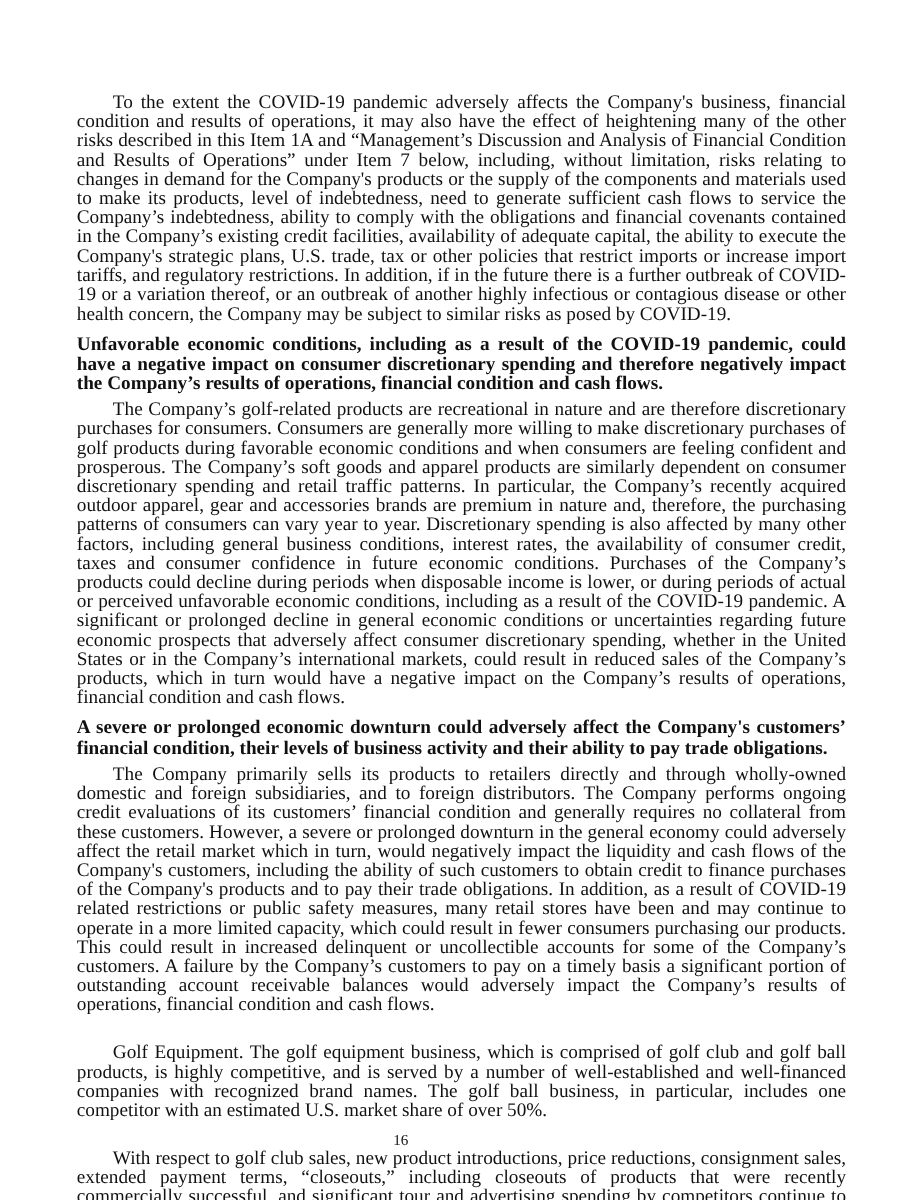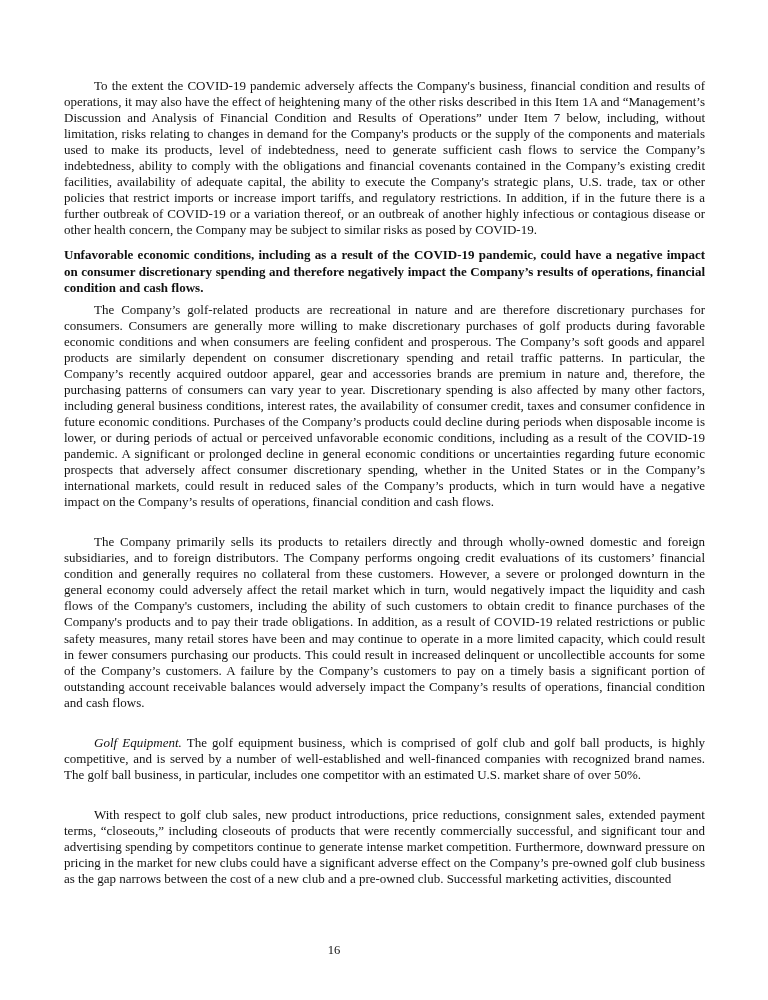--- a/index.html
+++ b/index.html
@@ -16,41 +16,40 @@
     color: #111111;
   }
   .page {
     position: absolute;
     left: 64px;
     top: 78px;
     width: 641px;
   }
   p {
     margin: 0;
-    font-size: 13px;
+    font-size: 16px;
     line-height: 16.05px;
     text-align: justify;
     text-align-last: left;
   }
   p.body {
     text-indent: 30px;
   }
   p.body + p.body {
     margin-top: 24px;
   }
   p.heading {
     font-weight: bold;
     margin-top: 9px;
     margin-bottom: 6px;
   }
   p.after-heading {
     margin-top: 0;
   }
   .lead-italic {
-    font-style: italic;
   }
   .page-number {
     position: absolute;
     left: 0;
     width: 668px;
     top: 942px;
     text-align: center;
     font-size: 12.6px;
     line-height: 16px;
   }
@@ -58,20 +57,21 @@
 </head>
 <body>
 
 <div class="page">
   <p class="body">To the extent the COVID-19 pandemic adversely affects the Company's business, financial condition and results of operations, it may also have the effect of heightening many of the other risks described in this Item 1A and “Management’s Discussion and Analysis of Financial Condition and Results of Operations” under Item 7 below, including, without limitation, risks relating to changes in demand for the Company's products or the supply of the components and materials used to make its products, level of indebtedness, need to generate sufficient cash flows to service the Company’s indebtedness, ability to comply with the obligations and financial covenants contained in the Company’s existing credit facilities, availability of adequate capital, the ability to execute the Company's strategic plans, U.S. trade, tax or other policies that restrict imports or increase import tariffs, and regulatory restrictions. In addition, if in the future there is a further outbreak of COVID-19 or a variation thereof, or an outbreak of another highly infectious or contagious disease or other health concern, the Company may be subject to similar risks as posed by COVID-19.</p>
 
   <p class="heading">Unfavorable economic conditions, including as a result of the COVID-19 pandemic, could have a negative impact on consumer discretionary spending and therefore negatively impact the Company’s results of operations, financial condition and cash flows.</p>
 
   <p class="body after-heading"> The Company’s golf-related products are recreational in nature and are therefore discretionary purchases for consumers. Consumers are generally more willing to make discretionary purchases of golf products during favorable economic conditions and when consumers are feeling confident and prosperous. The Company’s soft goods and apparel products are similarly dependent on consumer discretionary spending and retail traffic patterns.  In particular, the Company’s recently acquired outdoor apparel, gear and accessories brands are premium in nature and, therefore, the purchasing patterns of consumers can vary year to year.  Discretionary spending is also affected by many other factors, including general business conditions, interest rates, the availability of consumer credit, taxes and consumer confidence in future economic conditions. Purchases of the Company’s products could decline during periods when disposable income is lower, or during periods of actual or perceived unfavorable economic conditions, including as a result of the COVID-19 pandemic. A significant or prolonged decline in general economic conditions or uncertainties regarding future economic prospects that adversely affect consumer discretionary spending, whether in the United States or in the Company’s international markets, could result in reduced sales of the Company’s products, which in turn would have a negative impact on the Company’s results of operations, financial condition and cash flows.</p>
 
+  <p class="heading">A severe or prolonged economic downturn could adversely affect the Company's customers’ financial condition, their levels of business activity and their ability to pay trade obligations.</p>
 
   <p class="body after-heading">The Company primarily sells its products to retailers directly and through wholly-owned domestic and foreign subsidiaries, and to foreign distributors. The Company performs ongoing credit evaluations of its customers’ financial condition and generally requires no collateral from these customers. However, a severe or prolonged downturn in the general economy could adversely affect the retail market which in turn, would negatively impact the liquidity and cash flows of the Company's customers, including the ability of such customers to obtain credit to finance purchases of the Company's products and to pay their trade obligations. In addition, as a result of COVID-19 related restrictions or public safety measures, many retail stores have been and may continue to operate in a more limited capacity, which could result in fewer consumers purchasing our products. This could result in increased delinquent or uncollectible accounts for some of the Company’s customers. A failure by the Company’s customers to pay on a timely basis a significant portion of outstanding account receivable balances would adversely impact the Company’s results of operations, financial condition and cash flows.</p>
 
 
   <p class="body after-heading"><span class="lead-italic">Golf Equipment.</span><span> The golf equipment business, which is comprised of golf club and golf ball products, is highly competitive, and is served by a number of well-established and well-financed companies with recognized brand names. The golf ball business, in particular, includes one competitor with an estimated U.S. market share of over 50%.</span></p>
 
   <p class="body">With respect to golf club sales, new product introductions, price reductions, consignment sales, extended payment terms, “closeouts,” including closeouts of products that were recently commercially successful, and significant tour and advertising spending by competitors continue to generate intense market competition. Furthermore, downward pressure on pricing in the market for new clubs could have a significant adverse effect on the Company’s pre-owned golf club business as the gap narrows between the cost of a new club and a pre-owned club. Successful marketing activities, discounted</p>
 </div>
 
 <div class="page-number">16</div>

